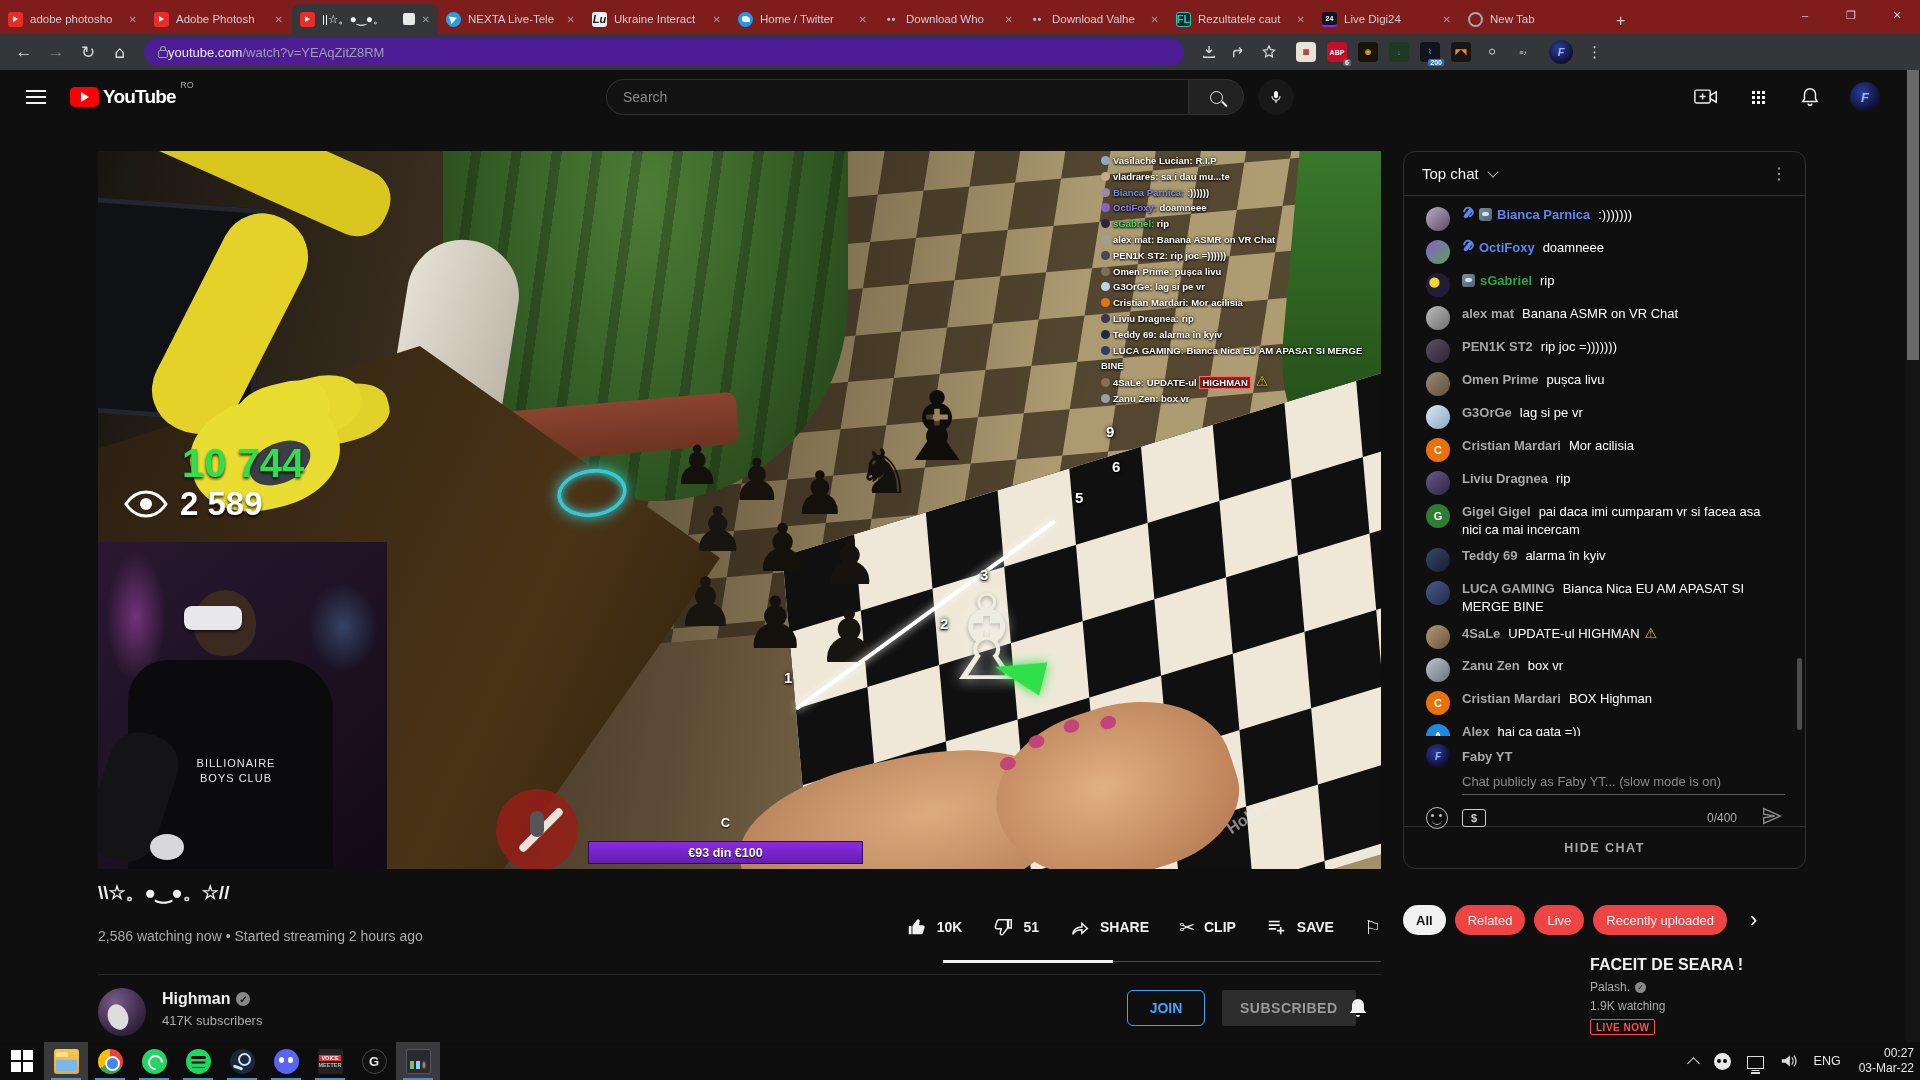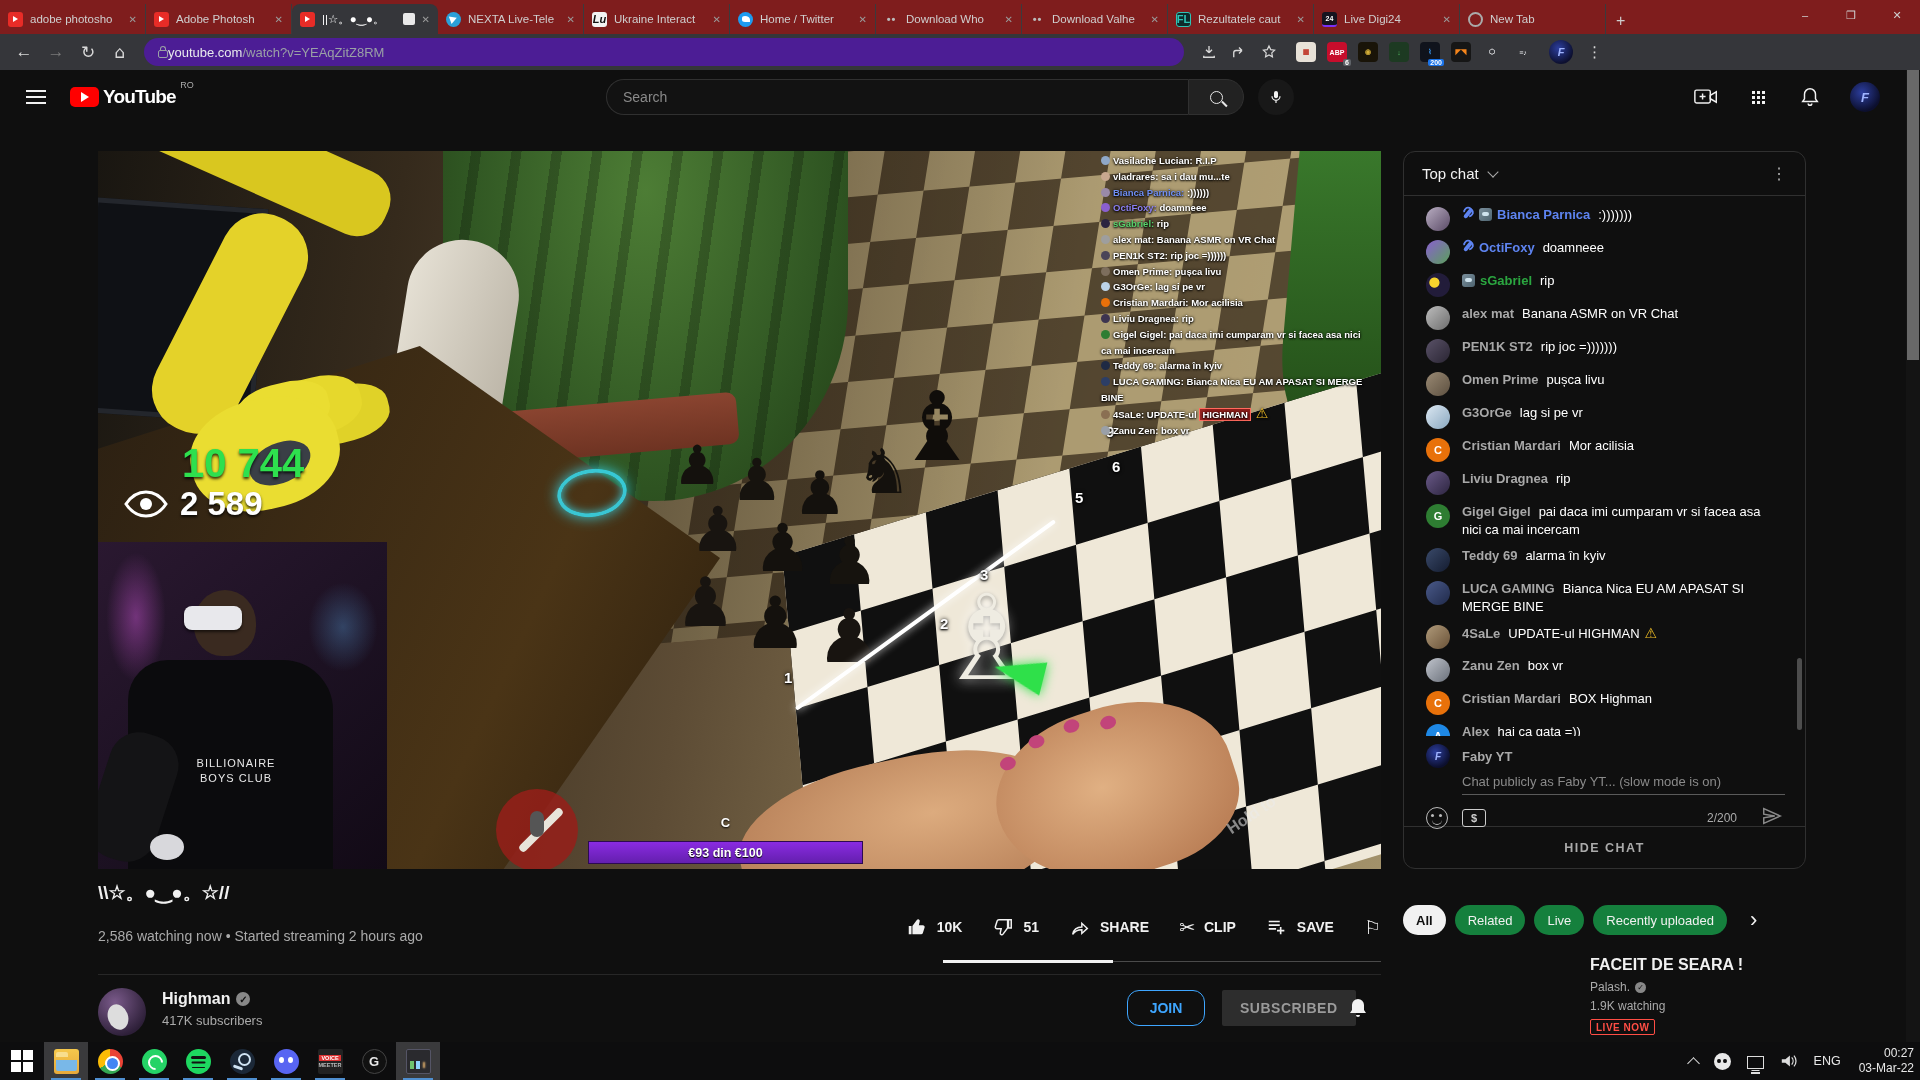--- a/index.html
+++ b/index.html
@@ -139,21 +139,21 @@
   .act svg { width:22px; height:22px; }
   .act .glyph { font-size:19px; font-weight:normal; }
   .rating-bar { position:absolute; left:943px; top:960px; width:170px; height:2.5px; background:#f1f1f1; }
   .rating-rest { position:absolute; left:1113px; top:961px; width:268px; height:1px; background:#4a4a4a; }
   .divider { position:absolute; left:98px; top:974px; width:1283px; height:1px; background:#272727; }
   .channel-avatar { position:absolute; left:98px; top:988px; width:48px; height:48px; border-radius:50%; background:radial-gradient(circle at 35% 30%, #7a5a8a, #2d1f38 75%); overflow:hidden; }
   .channel-avatar::after { content:""; position:absolute; left:10px; top:16px; width:20px; height:26px; background:#ddd; border-radius:50%; transform:rotate(-20deg); }
   .channel-name { position:absolute; left:162px; top:990px; color:#f1f1f1; font-size:16px; font-weight:bold; display:flex; align-items:center; gap:6px; }
   .check-badge { width:14px; height:14px; border-radius:50%; background:#888; color:#0f0f0f; font-size:10px; display:inline-flex; align-items:center; justify-content:center; }
   .channel-subs { position:absolute; left:162px; top:1013px; color:#aaa; font-size:13px; }
-  .join-btn { position:absolute; left:1127px; top:990px; width:78px; height:36px; border:1px solid #3ea6ff; color:#3ea6ff; font-size:14px; font-weight:bold; display:flex; align-items:center; justify-content:center; border-radius:12px; cursor:pointer; }
+  .join-btn { position:absolute; left:1127px; top:990px; width:78px; height:36px; border:1px solid #3ea6ff; color:#3ea6ff; font-size:14px; font-weight:bold; display:flex; align-items:center; justify-content:center; border-radius:6px; cursor:pointer; }
   .subscribed-btn { position:absolute; left:1222px; top:990px; padding:0 18px; height:36px; background:#2d2d2d; color:#9a9a9a; font-size:14px; font-weight:bold; display:flex; align-items:center; justify-content:center; border-radius:2px; letter-spacing:.5px; cursor:pointer; }
   .bell-btn { position:absolute; left:1346px; top:996px; cursor:pointer; }
 
   
   .chat-panel { position:absolute; left:1403px; top:151px; width:403px; height:718px; border:1px solid #303030; border-radius:12px; background:#0f0f0f; overflow:hidden; }
   .chat-header { height:44px; border-bottom:1px solid #303030; display:flex; align-items:center; padding:0 18px; color:#f1f1f1; font-size:15px; }
   .chev-down { width:8px; height:8px; border-right:1.6px solid #aaa; border-bottom:1.6px solid #aaa; transform:rotate(45deg); margin-left:10px; margin-top:-4px; }
   .chat-kebab { margin-left:auto; color:#aaa; font-size:16px; }
   .chat-messages { position:relative; height:540px; overflow:hidden; padding-top:6px; }
   .msg { display:flex; padding:4px 22px; gap:12px; font-size:13px; line-height:18px; }
@@ -179,21 +179,21 @@
   .emoji-ic { width:22px; height:22px; border:1.6px solid #bbb; border-radius:50%; position:relative; }
   .emoji-ic::before { content:""; position:absolute; left:4px; top:6px; width:3px; height:3px; background:#bbb; border-radius:50%; box-shadow:8px 0 0 #bbb; }
   .emoji-ic::after { content:""; position:absolute; left:4.5px; top:11px; width:10px; height:5px; border-bottom:1.6px solid #bbb; border-radius:0 0 8px 8px; }
   .dollar-ic { width:24px; height:18px; border:1.6px solid #ccc; border-radius:3px; color:#ccc; font-size:11px; font-weight:bold; display:flex; align-items:center; justify-content:center; }
   .ci-count { margin-left:auto; color:#aaa; font-size:12px; }
   .send-ic { color:#8a8a8a; margin-left:10px; }
   .chat-footer { height:43px; border-top:1px solid #303030; display:flex; align-items:center; justify-content:center; color:#aaa; font-size:12.5px; font-weight:bold; letter-spacing:1.5px; cursor:pointer; }
 
   
   .chips { position:absolute; left:1403px; top:905px; display:flex; gap:9px; align-items:center; }
-  .chip { height:30px; padding:0 13px; border-radius:15px; background:#15803d; color:#f1f1f1; font-size:13px; display:flex; align-items:center; cursor:pointer; white-space:nowrap; }
+  .chip { height:30px; padding:0 13px; border-radius:15px; background:#ef4444; color:#f1f1f1; font-size:13px; display:flex; align-items:center; cursor:pointer; white-space:nowrap; }
   .chip.selected { background:#f1f1f1; color:#0f0f0f; font-weight:bold; }
   .chips-more { color:#f1f1f1; font-size:22px; margin-left:14px; cursor:pointer; }
   .sug-thumb { position:absolute; left:1403px; top:953px; width:174px; height:98px; border-radius:8px; background:linear-gradient(115deg,#7a2f9e 0%,#4a1a72 60%,#2a0f4a 100%); overflow:hidden; cursor:pointer; }
   .sug-thumb .big { position:absolute; left:52px; top:32px; color:#fff; font-size:23px; font-weight:bold; font-style:italic; text-shadow:0 2px 3px #000; letter-spacing:-.5px; }
   .sug-thumb .sub { position:absolute; left:84px; top:58px; color:#b58ae8; font-size:12px; font-weight:bold; font-style:italic; text-shadow:0 1px 2px #000; }
   .sug-person { position:absolute; left:2px; top:8px; width:60px; height:90px; }
   .sug-person::before { content:""; position:absolute; left:18px; top:4px; width:26px; height:28px; background:#caa58a; border-radius:50%; }
   .sug-person::after { content:""; position:absolute; left:4px; top:30px; width:54px; height:60px; background:#1d2a3a; border-radius:16px 16px 0 0; }
   .sug-title { position:absolute; left:1590px; top:956px; width:220px; color:#f1f1f1; font-size:16px; font-weight:bold; }
   .sug-channel { position:absolute; left:1590px; top:980px; color:#aaa; font-size:12px; display:flex; align-items:center; gap:5px; }
@@ -476,21 +476,20 @@
         <div class="ig-line"><span class="ig-dot" style="background: rgb(200, 168, 143);"></span><span style="color: rgb(255, 255, 255);">vladrares:  </span><span>sa i dau mu...te</span></div>
         <div class="ig-line"><span class="ig-dot" style="background: rgb(154, 138, 168);"></span><span style="color: rgb(111, 142, 242);">Bianca Parnica:  </span><span>:))))))</span></div>
         <div class="ig-line"><span class="ig-dot" style="background: rgb(138, 95, 208);"></span><span style="color: rgb(138, 127, 240);">OctiFoxy:  </span><span>doamneee</span></div>
         <div class="ig-line"><span class="ig-dot" style="background: rgb(43, 36, 64);"></span><span style="color: rgb(87, 208, 106);">sGabriel:  </span><span>rip</span></div>
         <div class="ig-line"><span class="ig-dot" style="background: rgb(158, 158, 158);"></span><span style="color: rgb(255, 255, 255);">alex mat:  </span><span>Banana ASMR on VR Chat</span></div>
         <div class="ig-line"><span class="ig-dot" style="background: rgb(74, 68, 88);"></span><span style="color: rgb(255, 255, 255);">PEN1K ST2:  </span><span>rip joc =))))))</span></div>
         <div class="ig-line"><span class="ig-dot" style="background: rgb(125, 110, 93);"></span><span style="color: rgb(255, 255, 255);">Omen Prime:  </span><span>pușca livu</span></div>
         <div class="ig-line"><span class="ig-dot" style="background: rgb(188, 211, 232);"></span><span style="color: rgb(255, 255, 255);">G3OrGe:  </span><span>lag si pe vr</span></div>
         <div class="ig-line"><span class="ig-dot" style="background: rgb(232, 113, 10);"></span><span style="color: rgb(255, 255, 255);">Cristian Mardari:  </span><span>Mor acilisia</span></div>
         <div class="ig-line"><span class="ig-dot" style="background: rgb(61, 52, 80);"></span><span style="color: rgb(255, 255, 255);">Liviu Dragnea:  </span><span>rip</span></div>
-        <div class="ig-line"><span class="ig-dot" style="background: rgb(46, 125, 50);"></span><span style="color: rgb(255, 255, 255);">Gigel Gigel:  </span><span>pai daca imi cumparam vr si facea asa nici ca mai incercam</span></div>
         <div class="ig-line"><span class="ig-dot" style="background: rgb(31, 42, 68);"></span><span style="color: rgb(255, 255, 255);">Teddy 69:  </span><span>alarma în kyiv</span></div>
         <div class="ig-line"><span class="ig-dot" style="background: rgb(44, 62, 102);"></span><span style="color: rgb(255, 255, 255);">LUCA GAMING:  </span><span>Bianca Nica EU AM APASAT SI MERGE BINE</span></div>
         <div class="ig-line"><span class="ig-dot" style="background: rgb(138, 111, 82);"></span><span style="color: rgb(255, 255, 255);">4SaLe:  </span><span>UPDATE-ul </span><span class="ig-high">HIGHMAN</span><span></span><span class="warn-glyph">⚠</span></div>
         <div class="ig-line"><span class="ig-dot" style="background: rgb(154, 160, 168);"></span><span style="color: rgb(255, 255, 255);">Zanu Zen:  </span><span>box vr</span></div>
       </div>
   </div>
 
   <div class="video-title">\\☆。●‿●。☆//</div>
   <div class="video-stats">2,586 watching now • Started streaming 2 hours ago</div>
   <div class="actions">
@@ -619,21 +618,21 @@
     </div>
     <div class="chat-input-area">
       <div class="ci-row">
         <div class="ci-av">F</div>
         <div class="ci-name">Faby YT</div>
       </div>
       <div class="ci-input">Chat publicly as Faby YT... (slow mode is on)</div>
       <div class="ci-tools">
         <span class="emoji-ic"></span>
         <span class="dollar-ic">$</span>
-        <span class="ci-count">2/200</span>
+        <span class="ci-count">0/400</span>
         <span class="send-ic">
           <svg width="22" height="22" viewBox="0 0 24 24">
               <path d="M3 20l18-8L3 4v6l12 2-12 2z" fill="none" stroke="#8a8a8a" stroke-width="1.6"></path>
             </svg>
         </span>
       </div>
     </div>
     <div class="chat-footer">HIDE CHAT</div>
   </div>
 

